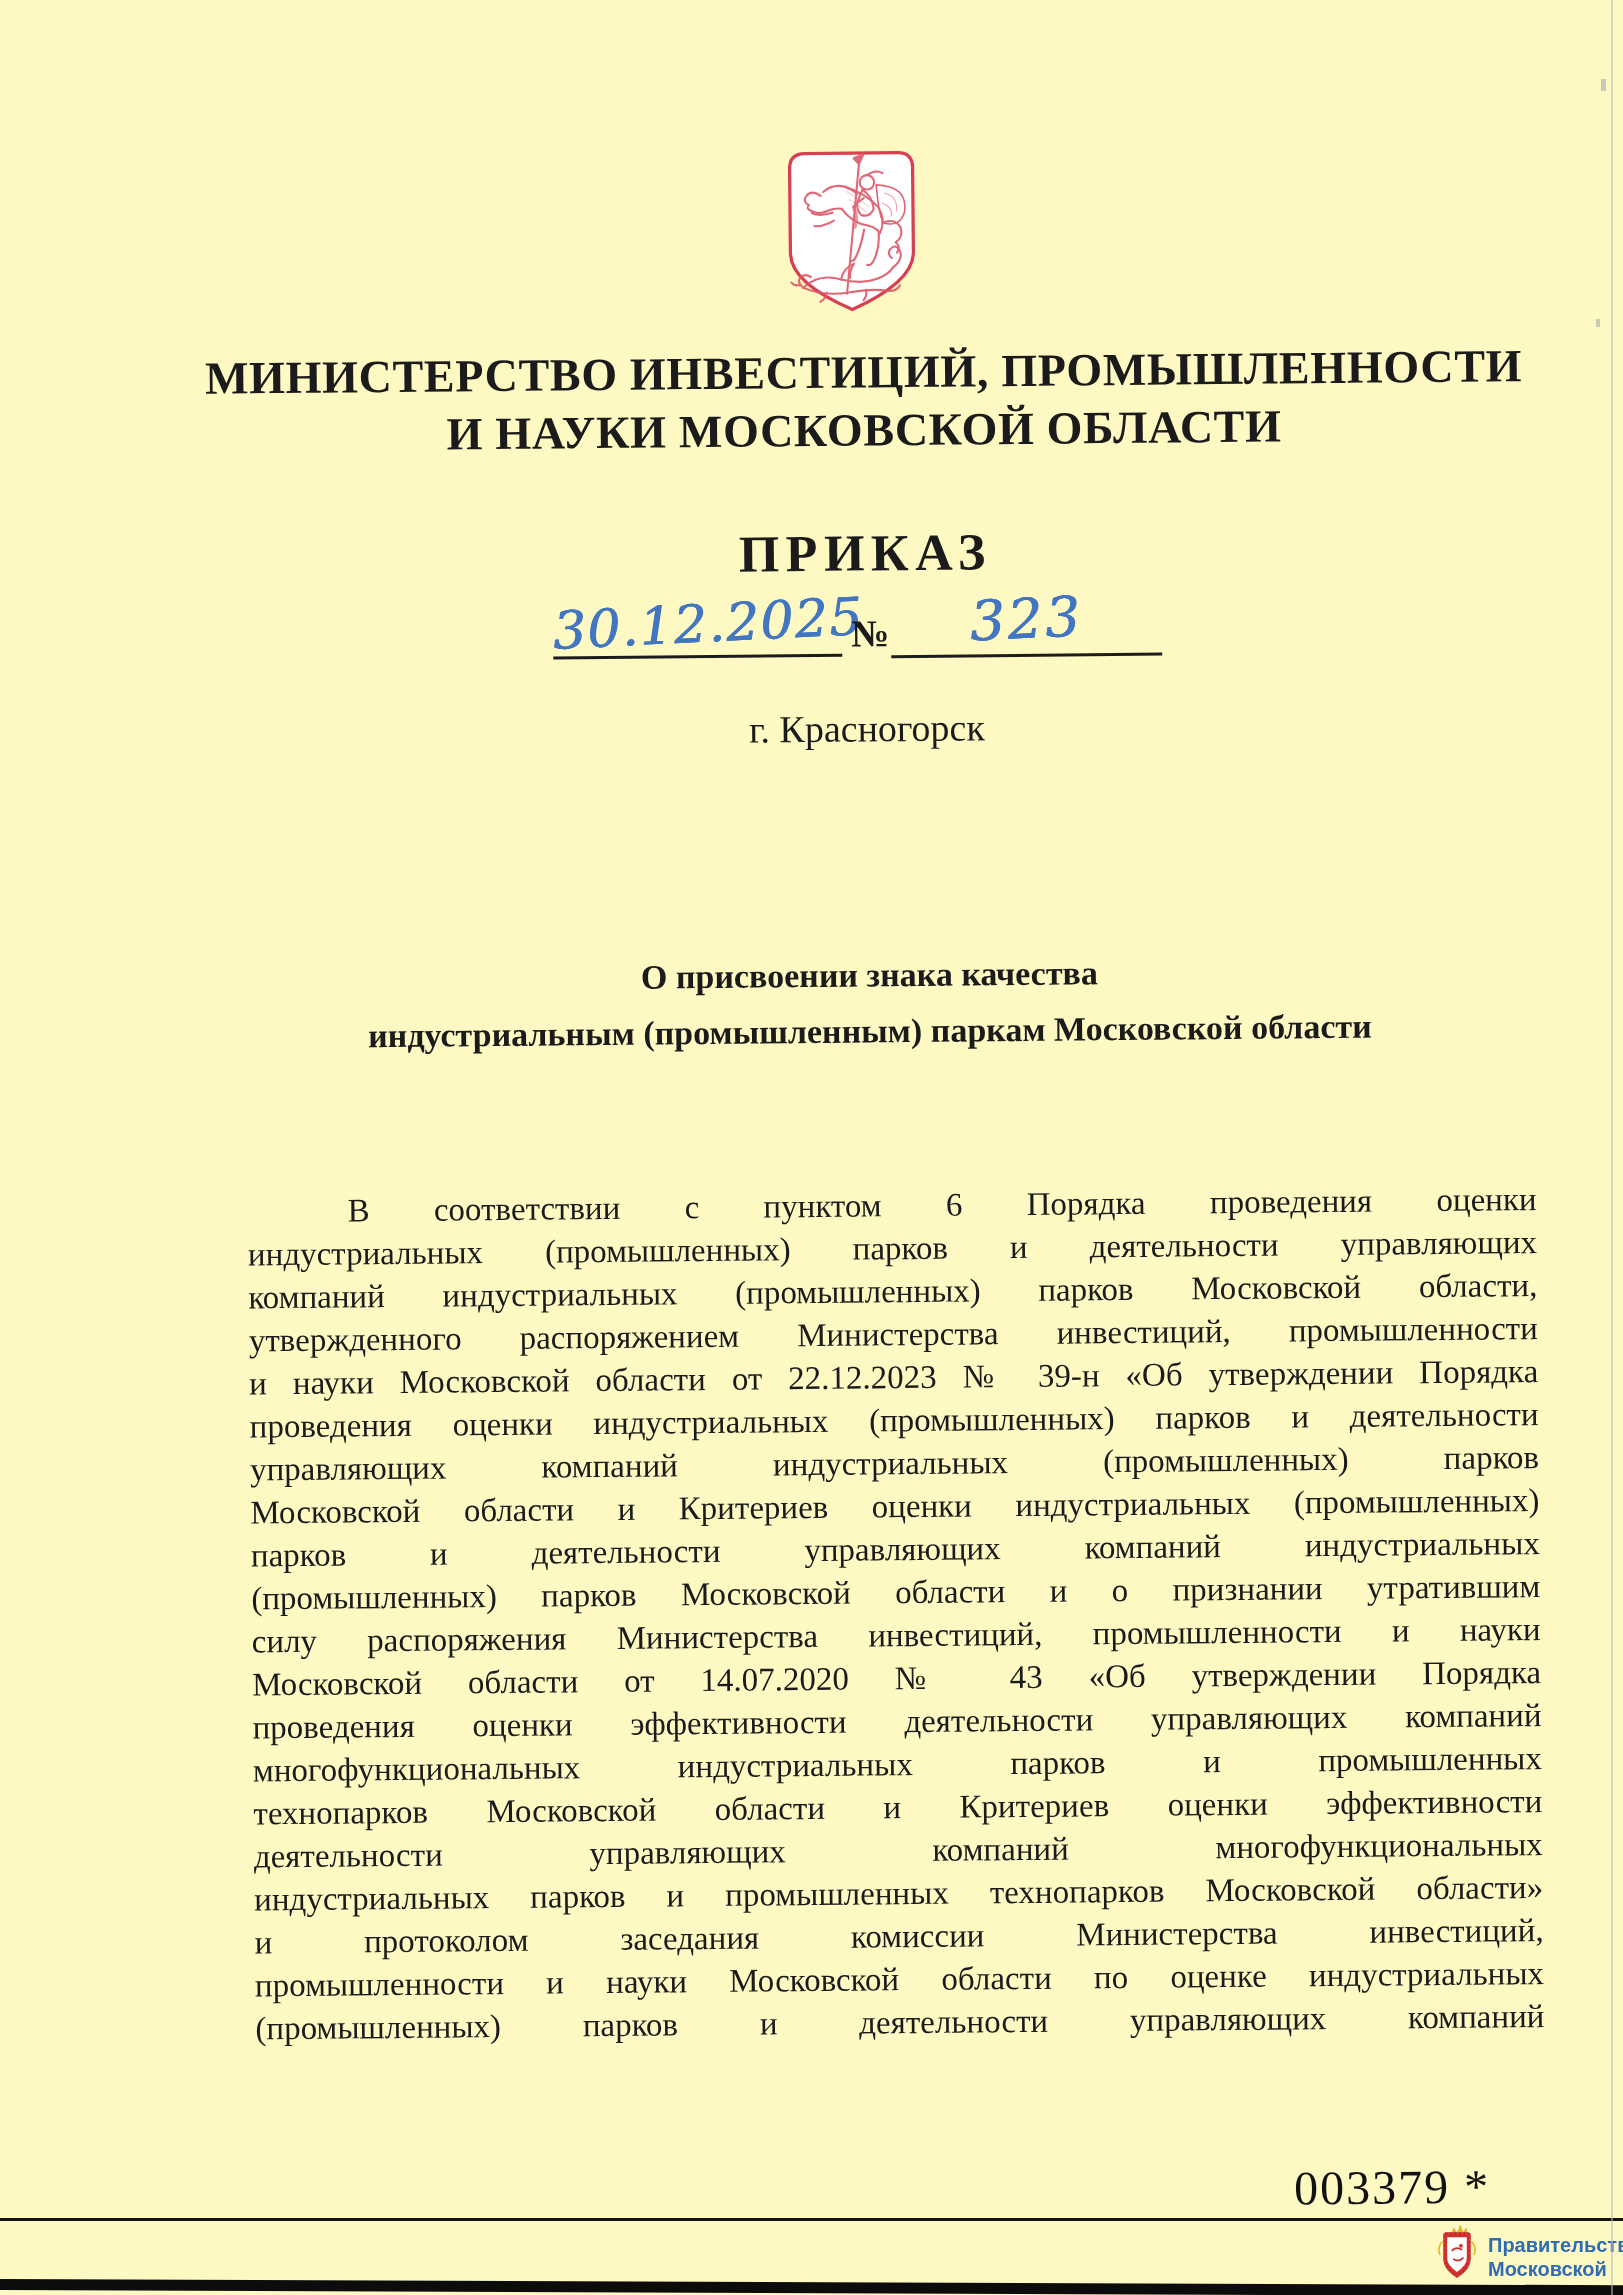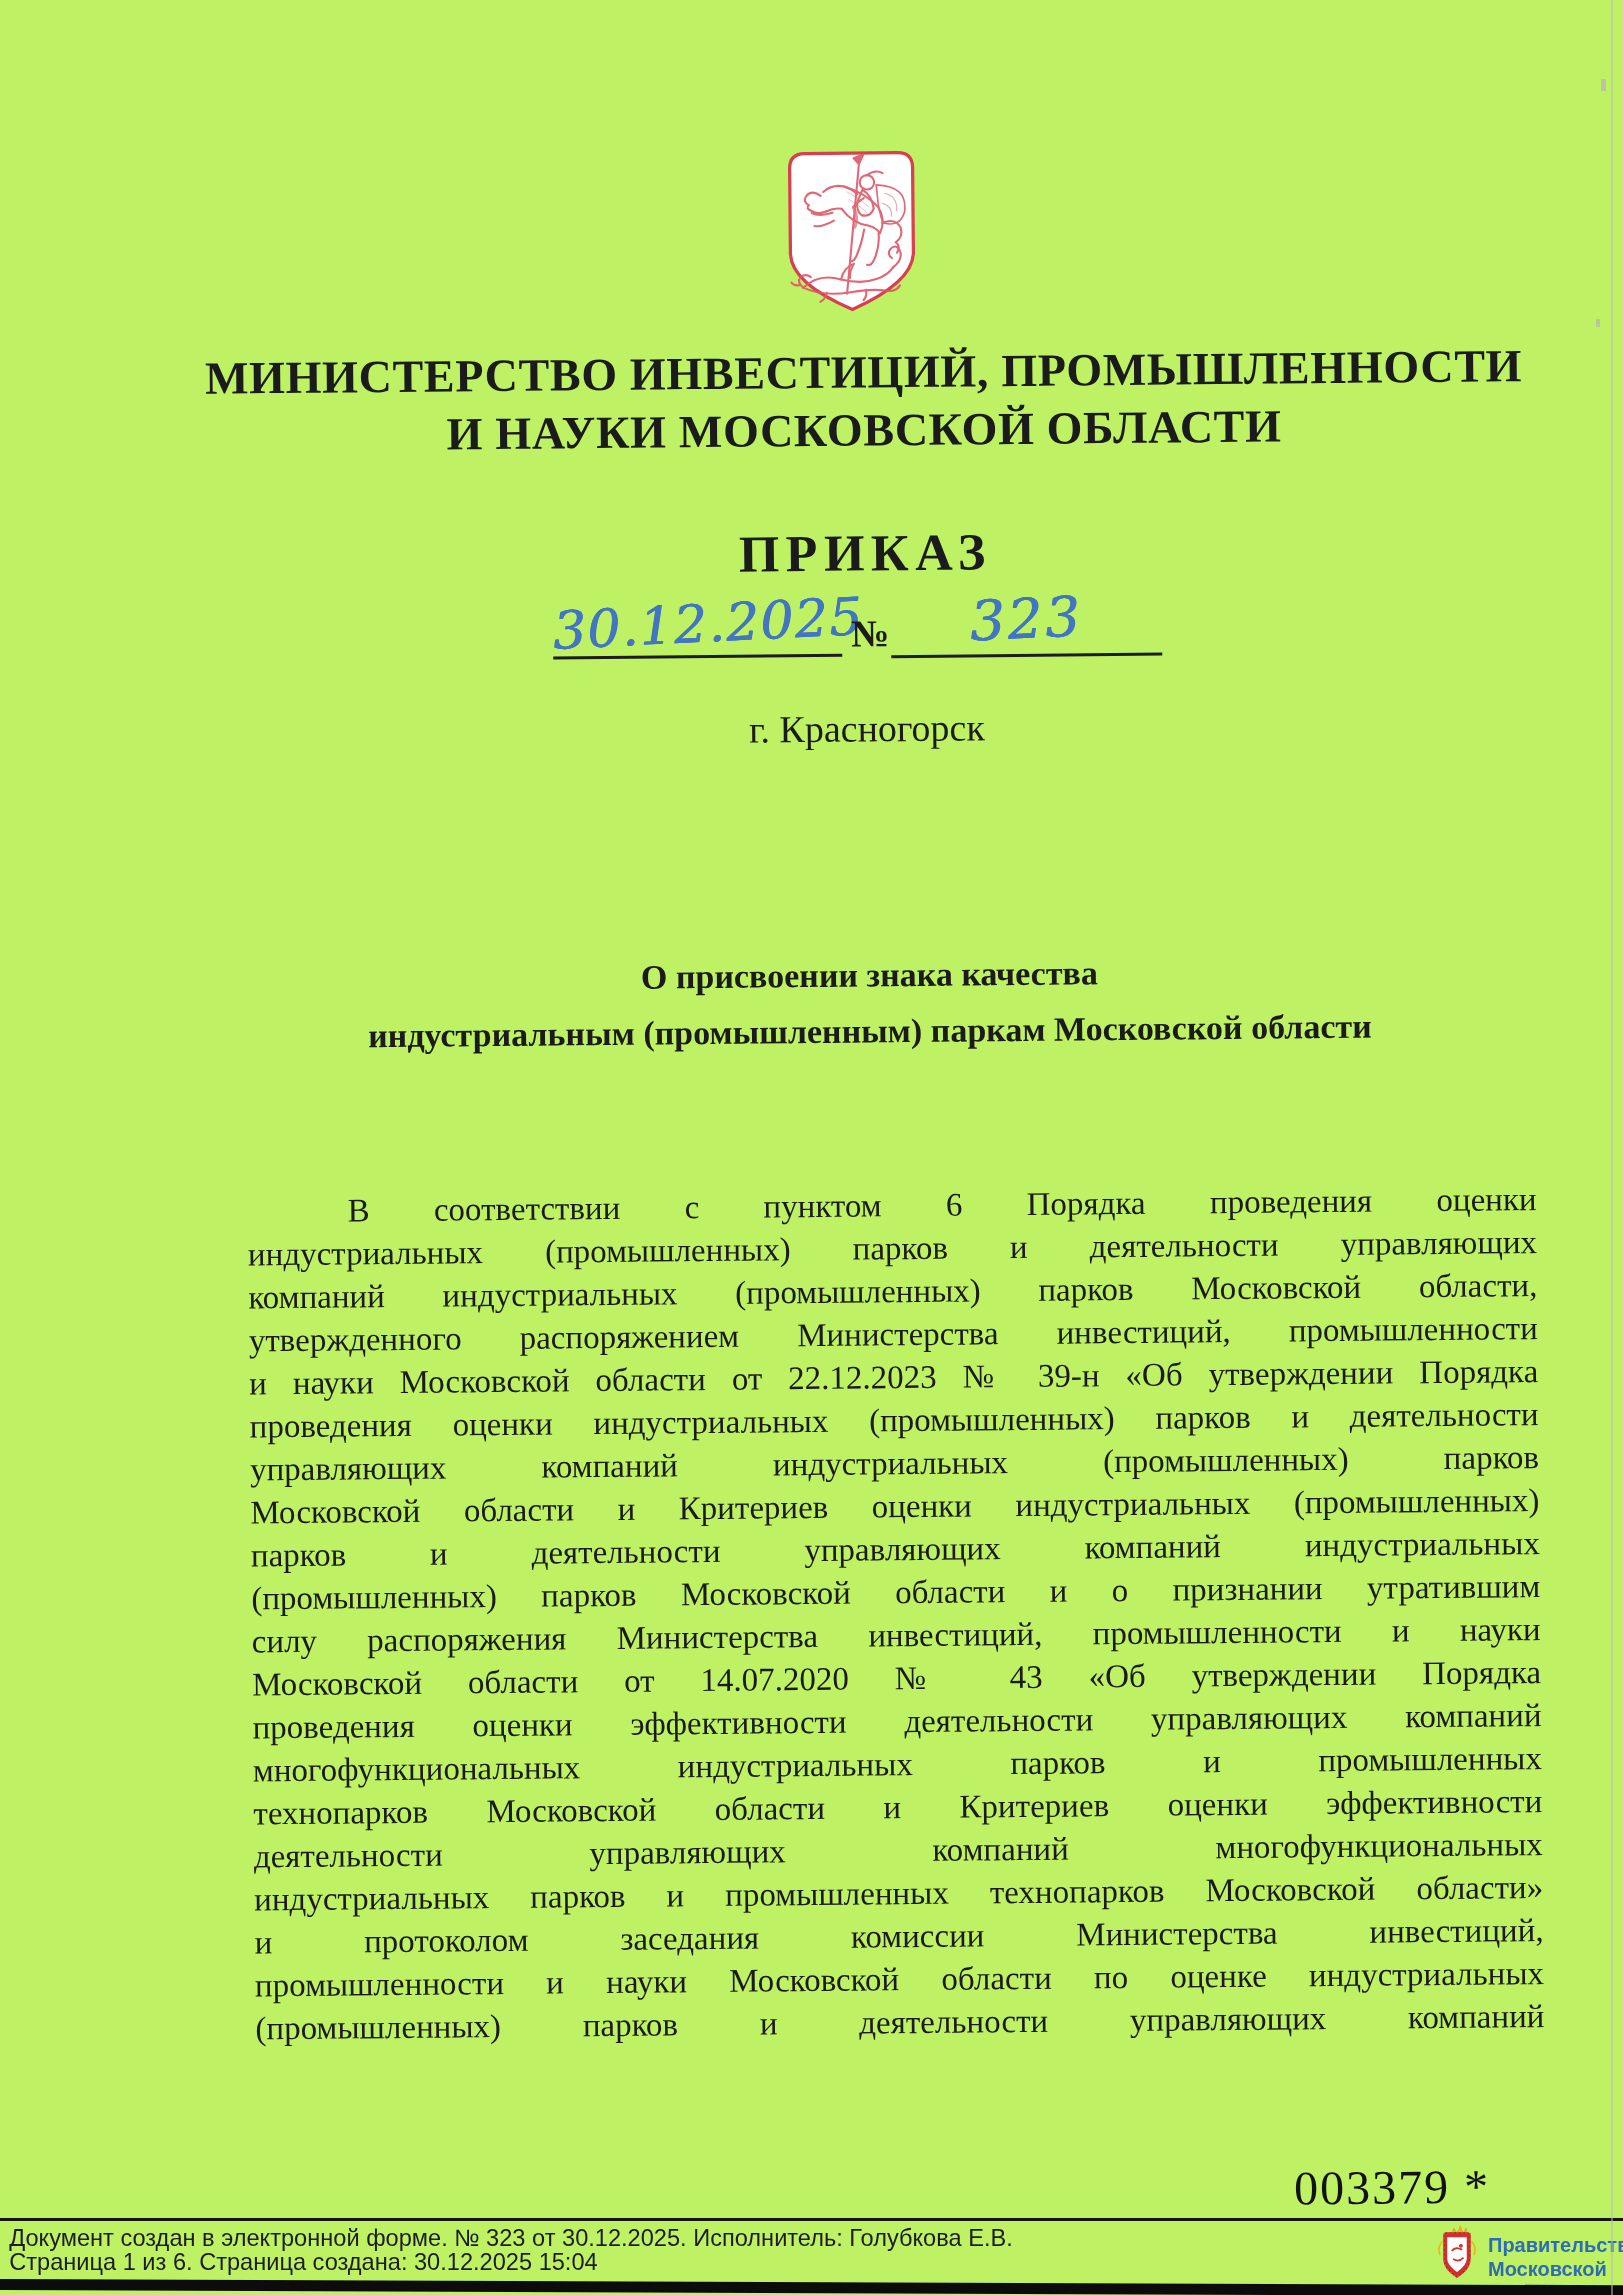--- a/index.html
+++ b/index.html
@@ -1,17 +1,17 @@
 <!DOCTYPE html>
 <html style="font-size:10.5px"><head>
 <meta charset="utf-8">
 <style>
   html,body{margin:0;padding:0;background:#ffffff;}
   .page{
-    position:relative;width:1623px;height:2295px;background:#bef264;
+    position:relative;width:1623px;height:2295px;background:#fef9c3;
     overflow:hidden;font-family:"Liberation Serif",serif;color:#1b1b1b;
   }
   
   .scan{position:absolute;left:0;top:0;width:1623px;height:2295px;transform:rotate(-0.55deg);transform-origin:50% 50%;}
   .centered{position:absolute;left:105px;width:1532px;text-align:center;}
   .emblem{position:absolute;left:789px;top:145px;width:143px;height:174px;}
   .ministry{top:344px;font-weight:bold;font-size:46px;line-height:58px;letter-spacing:0.7px;}
   .doctype{top:524px;font-weight:bold;font-size:52px;letter-spacing:6.5px;}
   .dline{position:absolute;height:2.6px;background:#1c1c1c;}
   .dline-date{left:558px;top:654px;width:289px;}
@@ -118,24 +118,20 @@
         <div class="body-line">и протоколом заседания комиссии Министерства инвестиций,</div>
         <div class="body-line">промышленности и науки Московской области по оценке индустриальных</div>
         <div class="body-line">(промышленных) парков и деятельности управляющих компаний</div>
       </div>
 
     <div class="stamp">003379 *</div>
   </div>
 
   <div class="sep"></div>
 
-  <div class="footer-text">
-    <div>Документ создан в электронной форме. № 323 от 30.12.2025. Исполнитель: Голубкова Е.В.</div>
-    <div>Страница 1 из 6. Страница создана: 30.12.2025 15:04</div>
-  </div>
 
   <svg class="gov-logo" viewBox="0 0 64 86">
     <path d="M6,46 Q1,34 10,25" stroke="#e6b822" stroke-width="2.5" fill="none"></path>
     <path d="M58,46 Q63,34 54,25" stroke="#e6b822" stroke-width="2.5" fill="none"></path>
     <path d="M24,14 L27,5 L32,12 L37,3 L42,12 L46,5 L48,16 Z" fill="#e6b822" stroke="#c89a10" stroke-width="1"></path>
     <circle cx="37" cy="3" r="2" fill="#e6b822"></circle>
     <path d="M12,16 Q12,12 16,12 L48,12 Q52,12 52,16 L52,52 Q52,68 32,80 Q12,68 12,52 Z" fill="#d2302c" stroke="#a81f1f" stroke-width="2"></path>
     <path d="M12,16 Q12,12 16,12 L48,12 Q52,12 52,16 L52,52 Q52,68 32,80 Q12,68 12,52 Z" fill="none" stroke="#e2524e" stroke-width="2" stroke-dasharray="4 3"></path>
     <path d="M17,19 L47,19 L47,52 Q47,62 32,72 Q17,62 17,52 Z" fill="#ffffff"></path>
     <circle cx="38" cy="32" r="3" fill="#d2302c"></circle>

